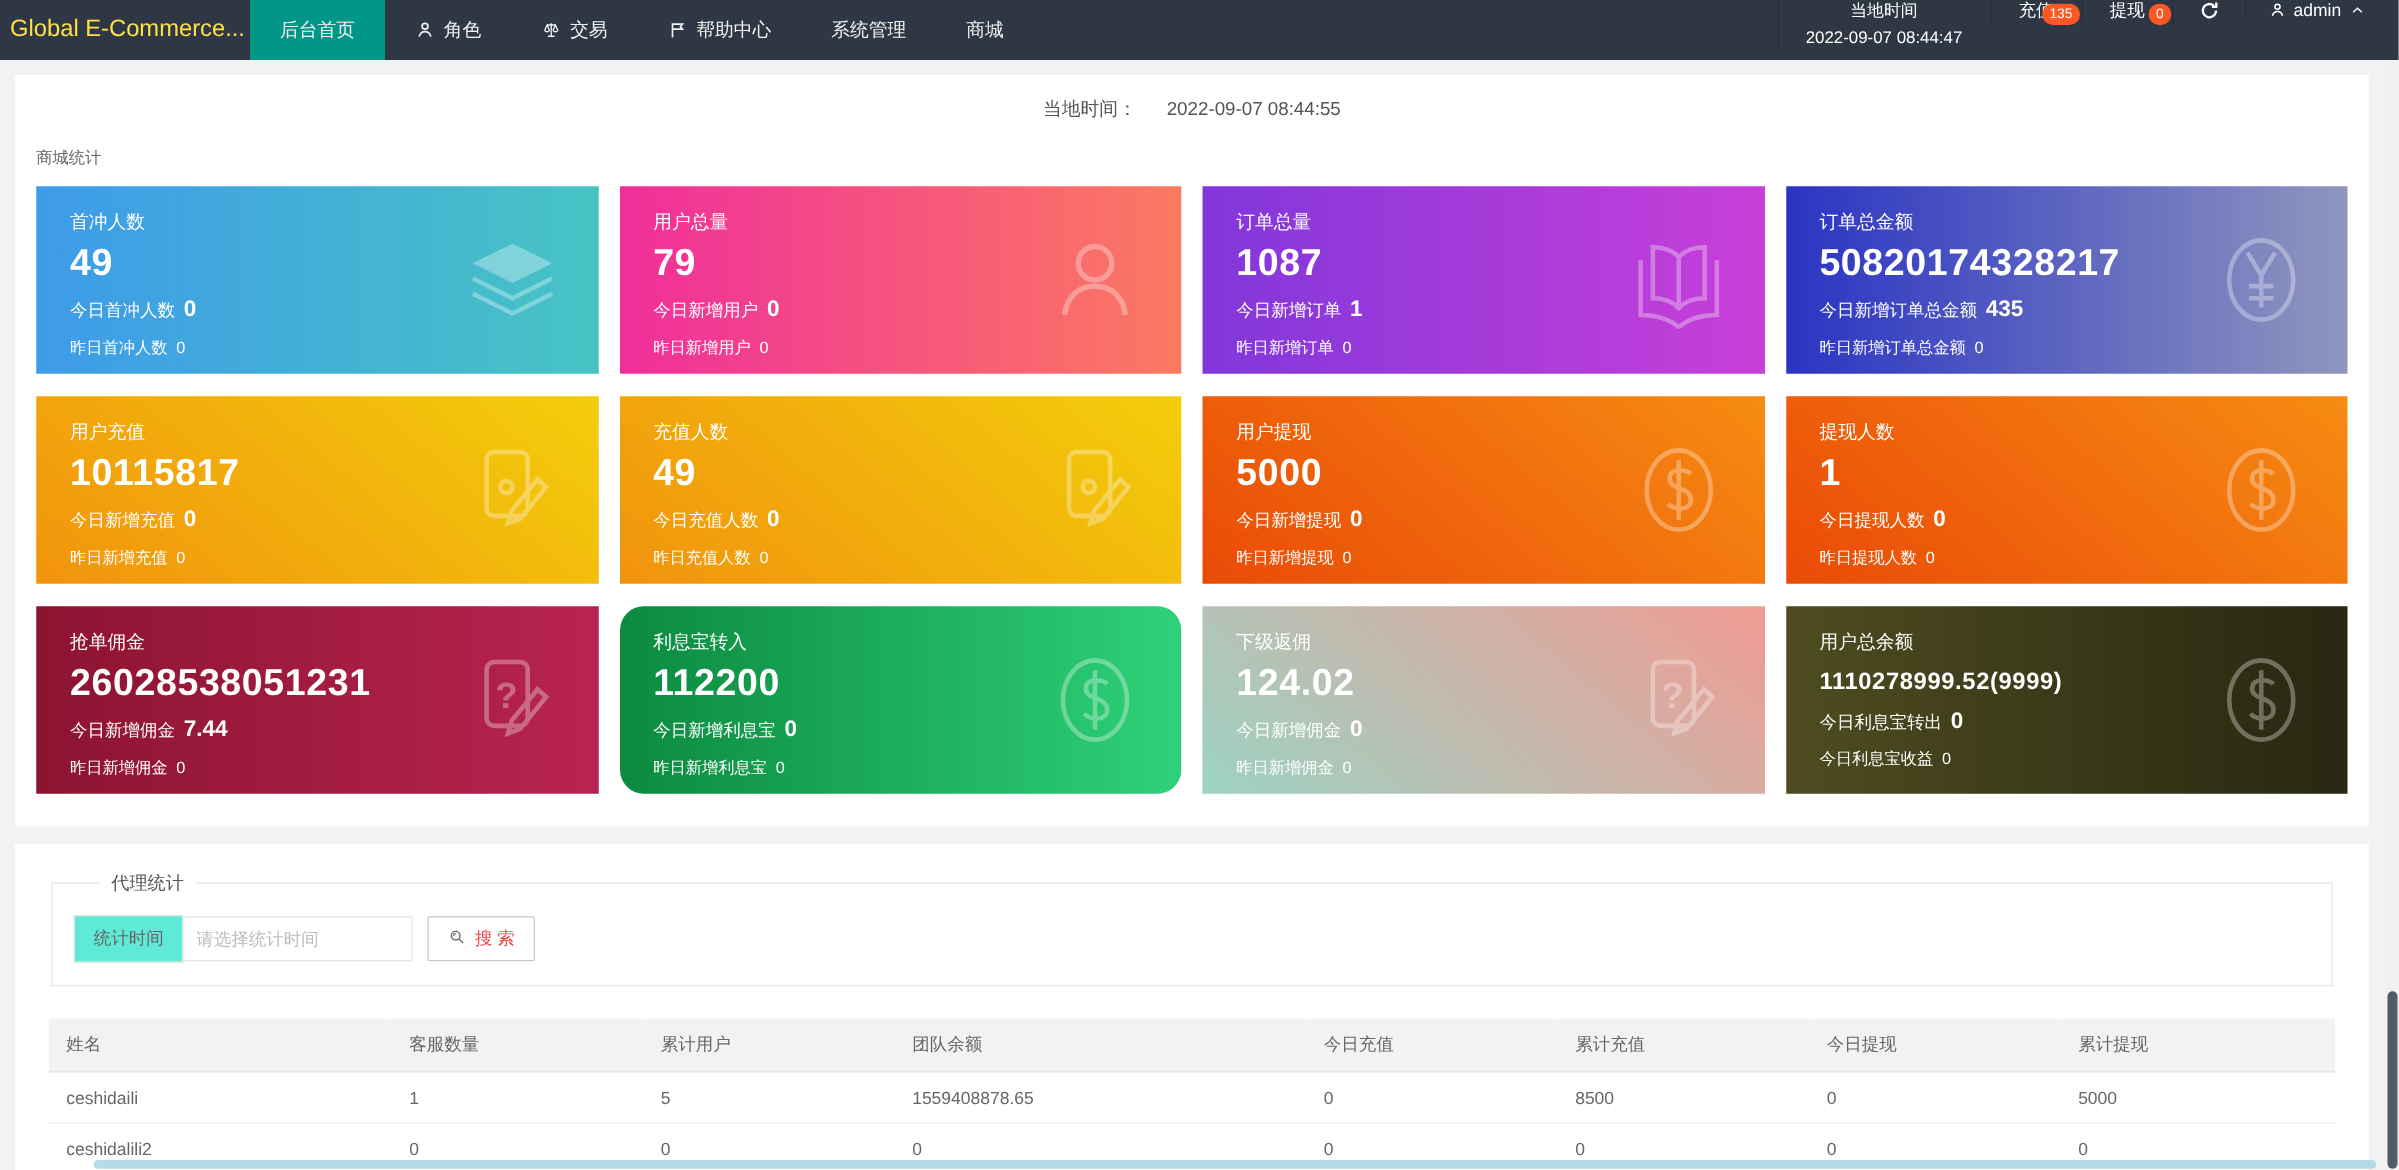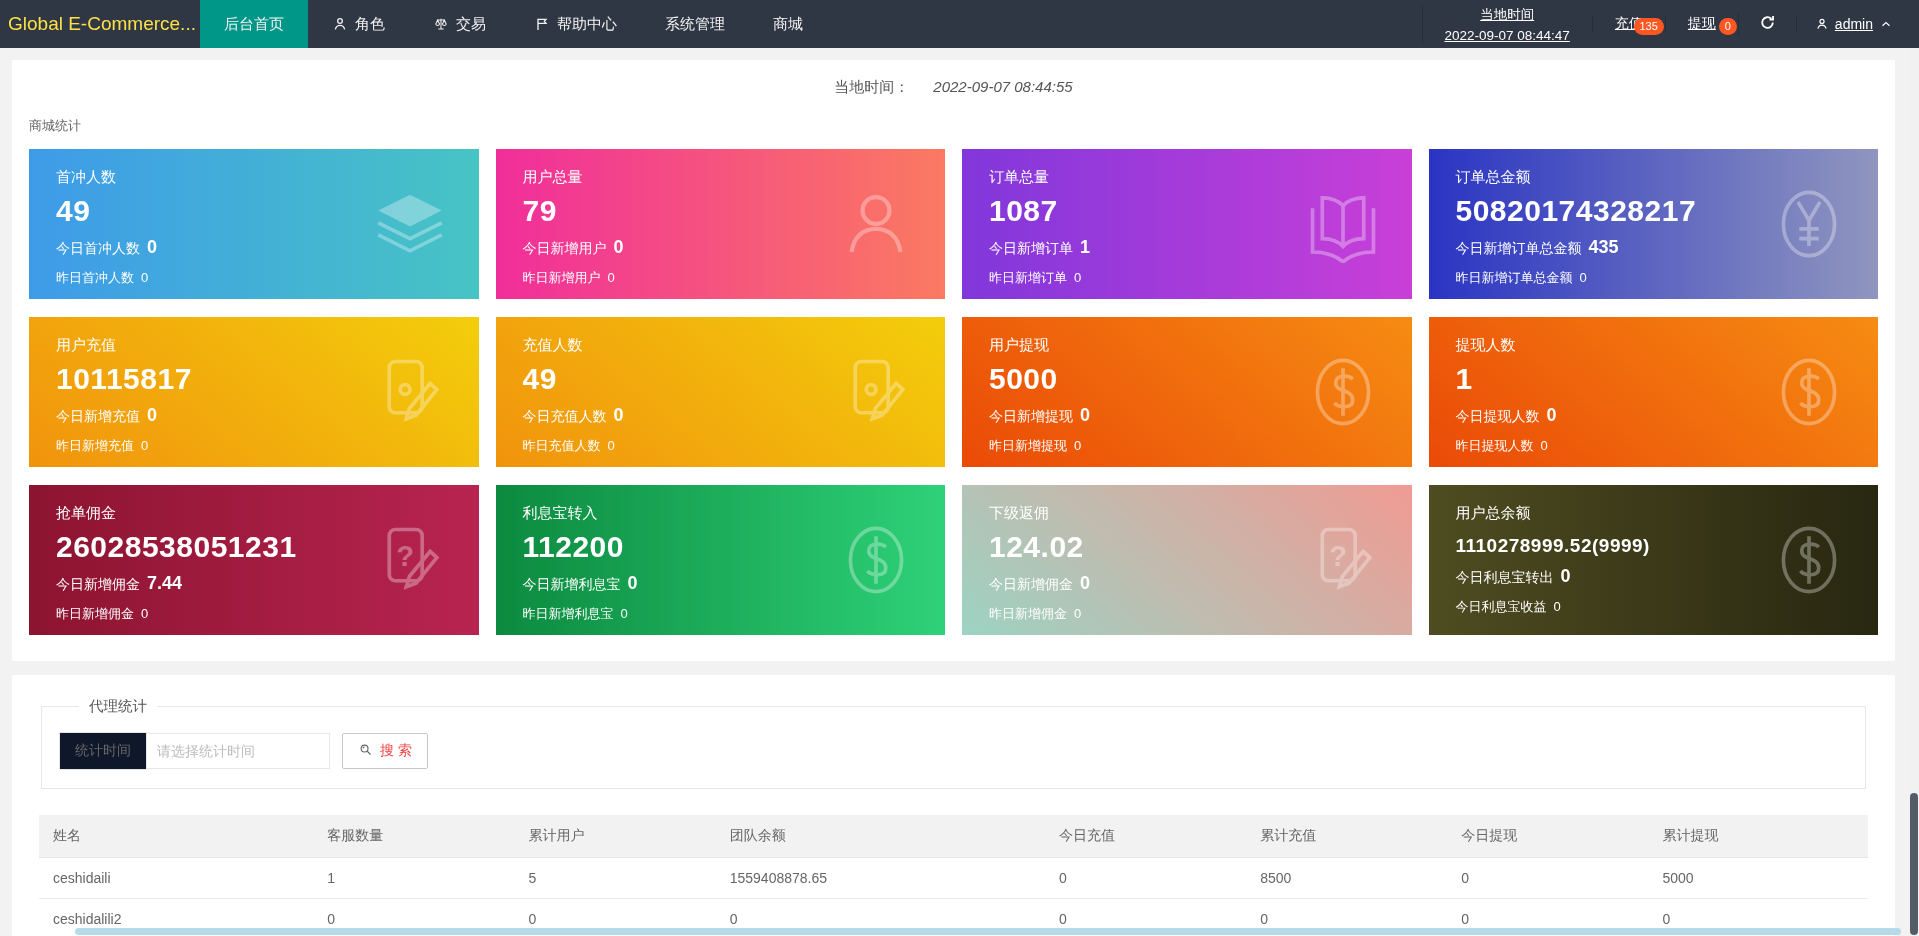--- a/index.html
+++ b/index.html
@@ -7,57 +7,57 @@
               font-family:"Liberation Sans","DejaVu Sans",sans-serif; }
 
   
   .navbar { position:relative; height:48px; background:#2e3743; display:flex; align-items:stretch; color:#fff; z-index:20; }
   .logo { width:200px; display:flex; align-items:center; padding-left:8px; font-size:19px; color:#fde047; white-space:nowrap; }
   .menu { display:flex; align-items:stretch; }
   .menu-item { display:flex; align-items:center; gap:7px; padding:0 24px; font-size:15px; color:#f2f2f2; cursor:pointer; }
   .menu-item.active { background:#009688; }
   .mi-icon { width:16px; height:16px; display:inline-flex; }
   .mi-icon svg { width:16px; height:16px; }
-  .nav-right { margin-left:auto; display:flex; align-items:center;text-decoration:underline; }
+  .nav-right { margin-left:auto; display:flex; align-items:flex-start; }
   .time-block { display:flex; flex-direction:column; justify-content:center; gap:4px; text-align:center;
                 padding:0 22px; font-size:13.5px; border-left:1px solid rgba(0,0,0,.18); }
   .nav-btn { position:relative; display:flex; align-items:center; padding:0 22px; font-size:14px;
              border-left:1px solid rgba(0,0,0,.18); cursor:pointer; }
   .badge { position:absolute; top:3px; right:1px; background:#ff5722; color:#fff; font-size:11px;
            line-height:1; padding:3px 6px; border-radius:9px; min-width:10px; text-align:center; }
   .nav-iconbtn { display:flex; align-items:center; padding:0 20px; border-left:1px solid rgba(0,0,0,.18); cursor:pointer; }
   .nav-iconbtn svg { width:17px; height:17px; }
   .user-menu { display:flex; align-items:center; gap:6px; padding:0 26px 0 18px; font-size:14px;
                border-left:1px solid rgba(0,0,0,.18); cursor:pointer; }
   .user-menu svg { width:14px; height:14px; }
 
   
   .panel { background:#fff; margin:12px 24px 0 12px; }
   .time-row { text-align:center; padding-top:18px; font-size:15px; color:#555; }
-  .time-row .tv { margin-left:24px;font-style:italic; }
+  .time-row .tv { margin-left:24px; }
   .stats-title { font-size:13px; color:#666; margin:20px 0 0 17px; }
 
   .cards-grid { display:grid; grid-template-columns:repeat(4,1fr); gap:18px 17px; padding:14px 17px 26px; }
   .stat-card { position:relative; height:150px; color:#fff; padding:19px 0 0 27px; overflow:hidden; }
   .card-title { font-size:15px; }
   .card-value { font-size:30px; font-weight:bold; margin-top:7px; letter-spacing:.5px; white-space:nowrap; }
   .card-value.small { font-size:19px; margin-top:12px; }
   .card-line { font-size:13px; margin-top:11px; white-space:nowrap; }
   .card-line.today { font-size:14px; margin-top:9px; }
   .card-line b { font-size:18px; margin-left:7px; }
   .card-line:not(.today) b { font-weight:normal; font-size:13px; }
   .card-icon { position:absolute; right:30px; top:50%; transform:translateY(-50%); width:78px; height:78px; opacity:.32; }
   .card-icon svg { width:100%; height:100%; }
 
   
   .agent-panel { margin-top:14px; padding:22px 0 40px; min-height:275px; }
   .agent-fieldset { margin:0 29px; border:1px solid #e6e6e6; padding:16px 0 18px 17px; }
   .agent-fieldset legend { margin-left:20px; padding:0 10px; font-size:14.5px; color:#545454; }
   .form-row { display:flex; align-items:center; }
-  .form-label { border:1px solid #e6e6e6; background:#0f172a; padding:9px 15px; font-size:14px; color:#666; white-space:nowrap; }
+  .form-label { border:1px solid #e6e6e6; background:#5eead4; padding:9px 15px; font-size:14px; color:#666; white-space:nowrap; }
   .form-input { width:184px; margin-left:-1px; border:1px solid #e6e6e6; padding:9px 10px; font-size:14px; color:#333; outline:none; }
   .form-input::placeholder { color:#bcbcbc; }
   .search-btn { margin-left:12px; display:flex; gap:7px; background:#fff; border:1px solid #c9c9c9;
                 border-radius:2px; padding:8px 15px; font-size:14px; color:#ef4444; cursor:pointer;
                 font-family:"Liberation Sans","DejaVu Sans",sans-serif; }
   .search-btn svg { width:15px; height:15px; color:#666; }
 
   .agent-table { width:calc(100% - 54px); margin:26px 27px 0; border-collapse:collapse; table-layout:fixed; }
   .agent-table th { background:#f2f2f2; font-weight:normal; text-align:left; font-size:14px; color:#666;
                     padding:12px 14px; border-bottom:1px solid #e6e6e6; }
@@ -244,21 +244,21 @@
           <div class="card-title">抢单佣金</div>
           <div class="card-value">26028538051231</div>
           <div class="card-line today"><span>今日新增佣金</span><b>7.44</b></div>
           <div class="card-line"><span>昨日新增佣金</span><b>0</b></div>
           <div class="card-icon"><svg viewBox="0 0 64 64" fill="none" stroke="currentColor" stroke-width="3">
               <rect x="15" y="7" width="27" height="42" rx="5"></rect>
               <text x="28" y="37" font-size="24" font-weight="bold" fill="currentColor" stroke="none" text-anchor="middle">?</text>
               <path d="M54 30L37 51l-8 3 2.5-8.5L48.5 25z"></path>
             </svg></div>
         </div>
-        <div class="stat-card" style="background: linear-gradient(to right, rgb(12, 138, 63), rgb(46, 209, 121));">
+        <div class="stat-card" style="background: linear-gradient(to right, rgb(12, 138, 63), rgb(46, 209, 121)); border-radius: 19px;">
           <div class="card-title">利息宝转入</div>
           <div class="card-value">112200</div>
           <div class="card-line today"><span>今日新增利息宝</span><b>0</b></div>
           <div class="card-line"><span>昨日新增利息宝</span><b>0</b></div>
           <div class="card-icon"><svg viewBox="0 0 64 64" fill="none" stroke="currentColor" stroke-width="3">
               <ellipse cx="32" cy="32" rx="21" ry="26"></ellipse>
               <path d="M40 21.5c-2.5-3-14-4.5-14 3 0 8 14 5 14 14 0 7.5-11.5 6.5-15 2.5"></path>
               <path d="M32 12.5v39"></path>
             </svg></div>
         </div>

